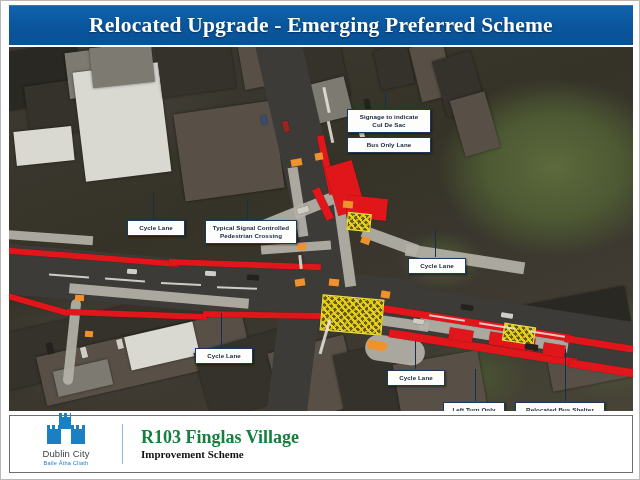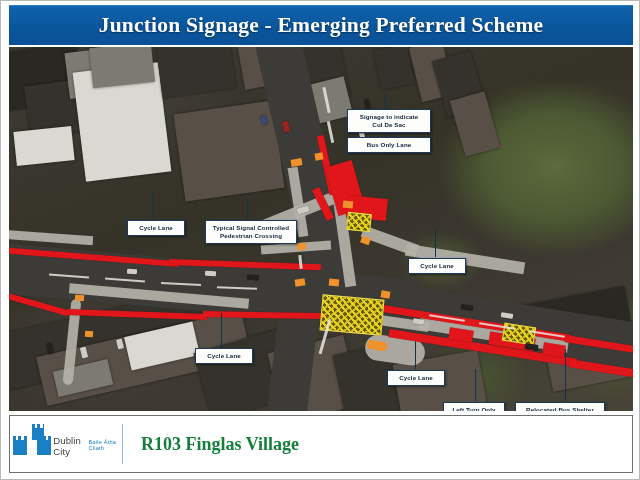--- a/index.html
+++ b/index.html
@@ -174,21 +174,21 @@
     border: 1px solid #6f6f6f;
     box-sizing: border-box;
     display: flex;
     align-items: center;
   }
 
   #dcc-logo {
     width: 112px;
     height: 100%;
     display: flex;
-    flex-direction: row;
+    flex-direction: column;
     align-items: center;
     justify-content: center;
     flex: 0 0 auto;
   }
   .castles {
     display: flex;
     align-items: flex-end;
     justify-content: center;
     height: 22px;
     position: relative;
@@ -267,21 +267,21 @@
     letter-spacing: 1px;
     flex: 0 0 auto;
   }
 </style>
 </head>
 <body>
 
 <div id="slide">
 
   <div id="title-banner">
-    <div class="title-text">Junction Signage - Emerging Preferred Scheme</div>
+    <div class="title-text">Relocated Upgrade - Emerging Preferred Scheme</div>
   </div>
 
   <div id="map-area">
     <div id="map-photo"></div>
 
     <div class="roof" style="left:-6px;top:0px;width:78px;height:58px;transform:rotate(-9deg);"></div>
     <div class="roof dark2" style="left:18px;top:34px;width:78px;height:52px;transform:rotate(-8deg);"></div>
     <div class="roof grey" style="left:58px;top:2px;width:68px;height:46px;transform:rotate(-7deg);"></div>
     <div class="roof light" style="left:70px;top:20px;width:86px;height:110px;transform:rotate(-7deg);"></div>
     <div class="roof grey" style="left:82px;top:-2px;width:62px;height:40px;transform:rotate(-6deg);"></div>
@@ -453,18 +453,19 @@
         <div class="castle"></div>
       </div>
       <div class="dcc-name">Dublin City</div>
       <div class="dcc-irish">Baile Átha Cliath</div>
     </div>
 
     <div id="footer-divider"></div>
 
     <div id="footer-titles">
       <div class="scheme-title">R103 Finglas Village</div>
+      <div class="scheme-sub">Improvement Scheme</div>
     </div>
 
 
   </div>
 
 </div>
 
 </body></html>

